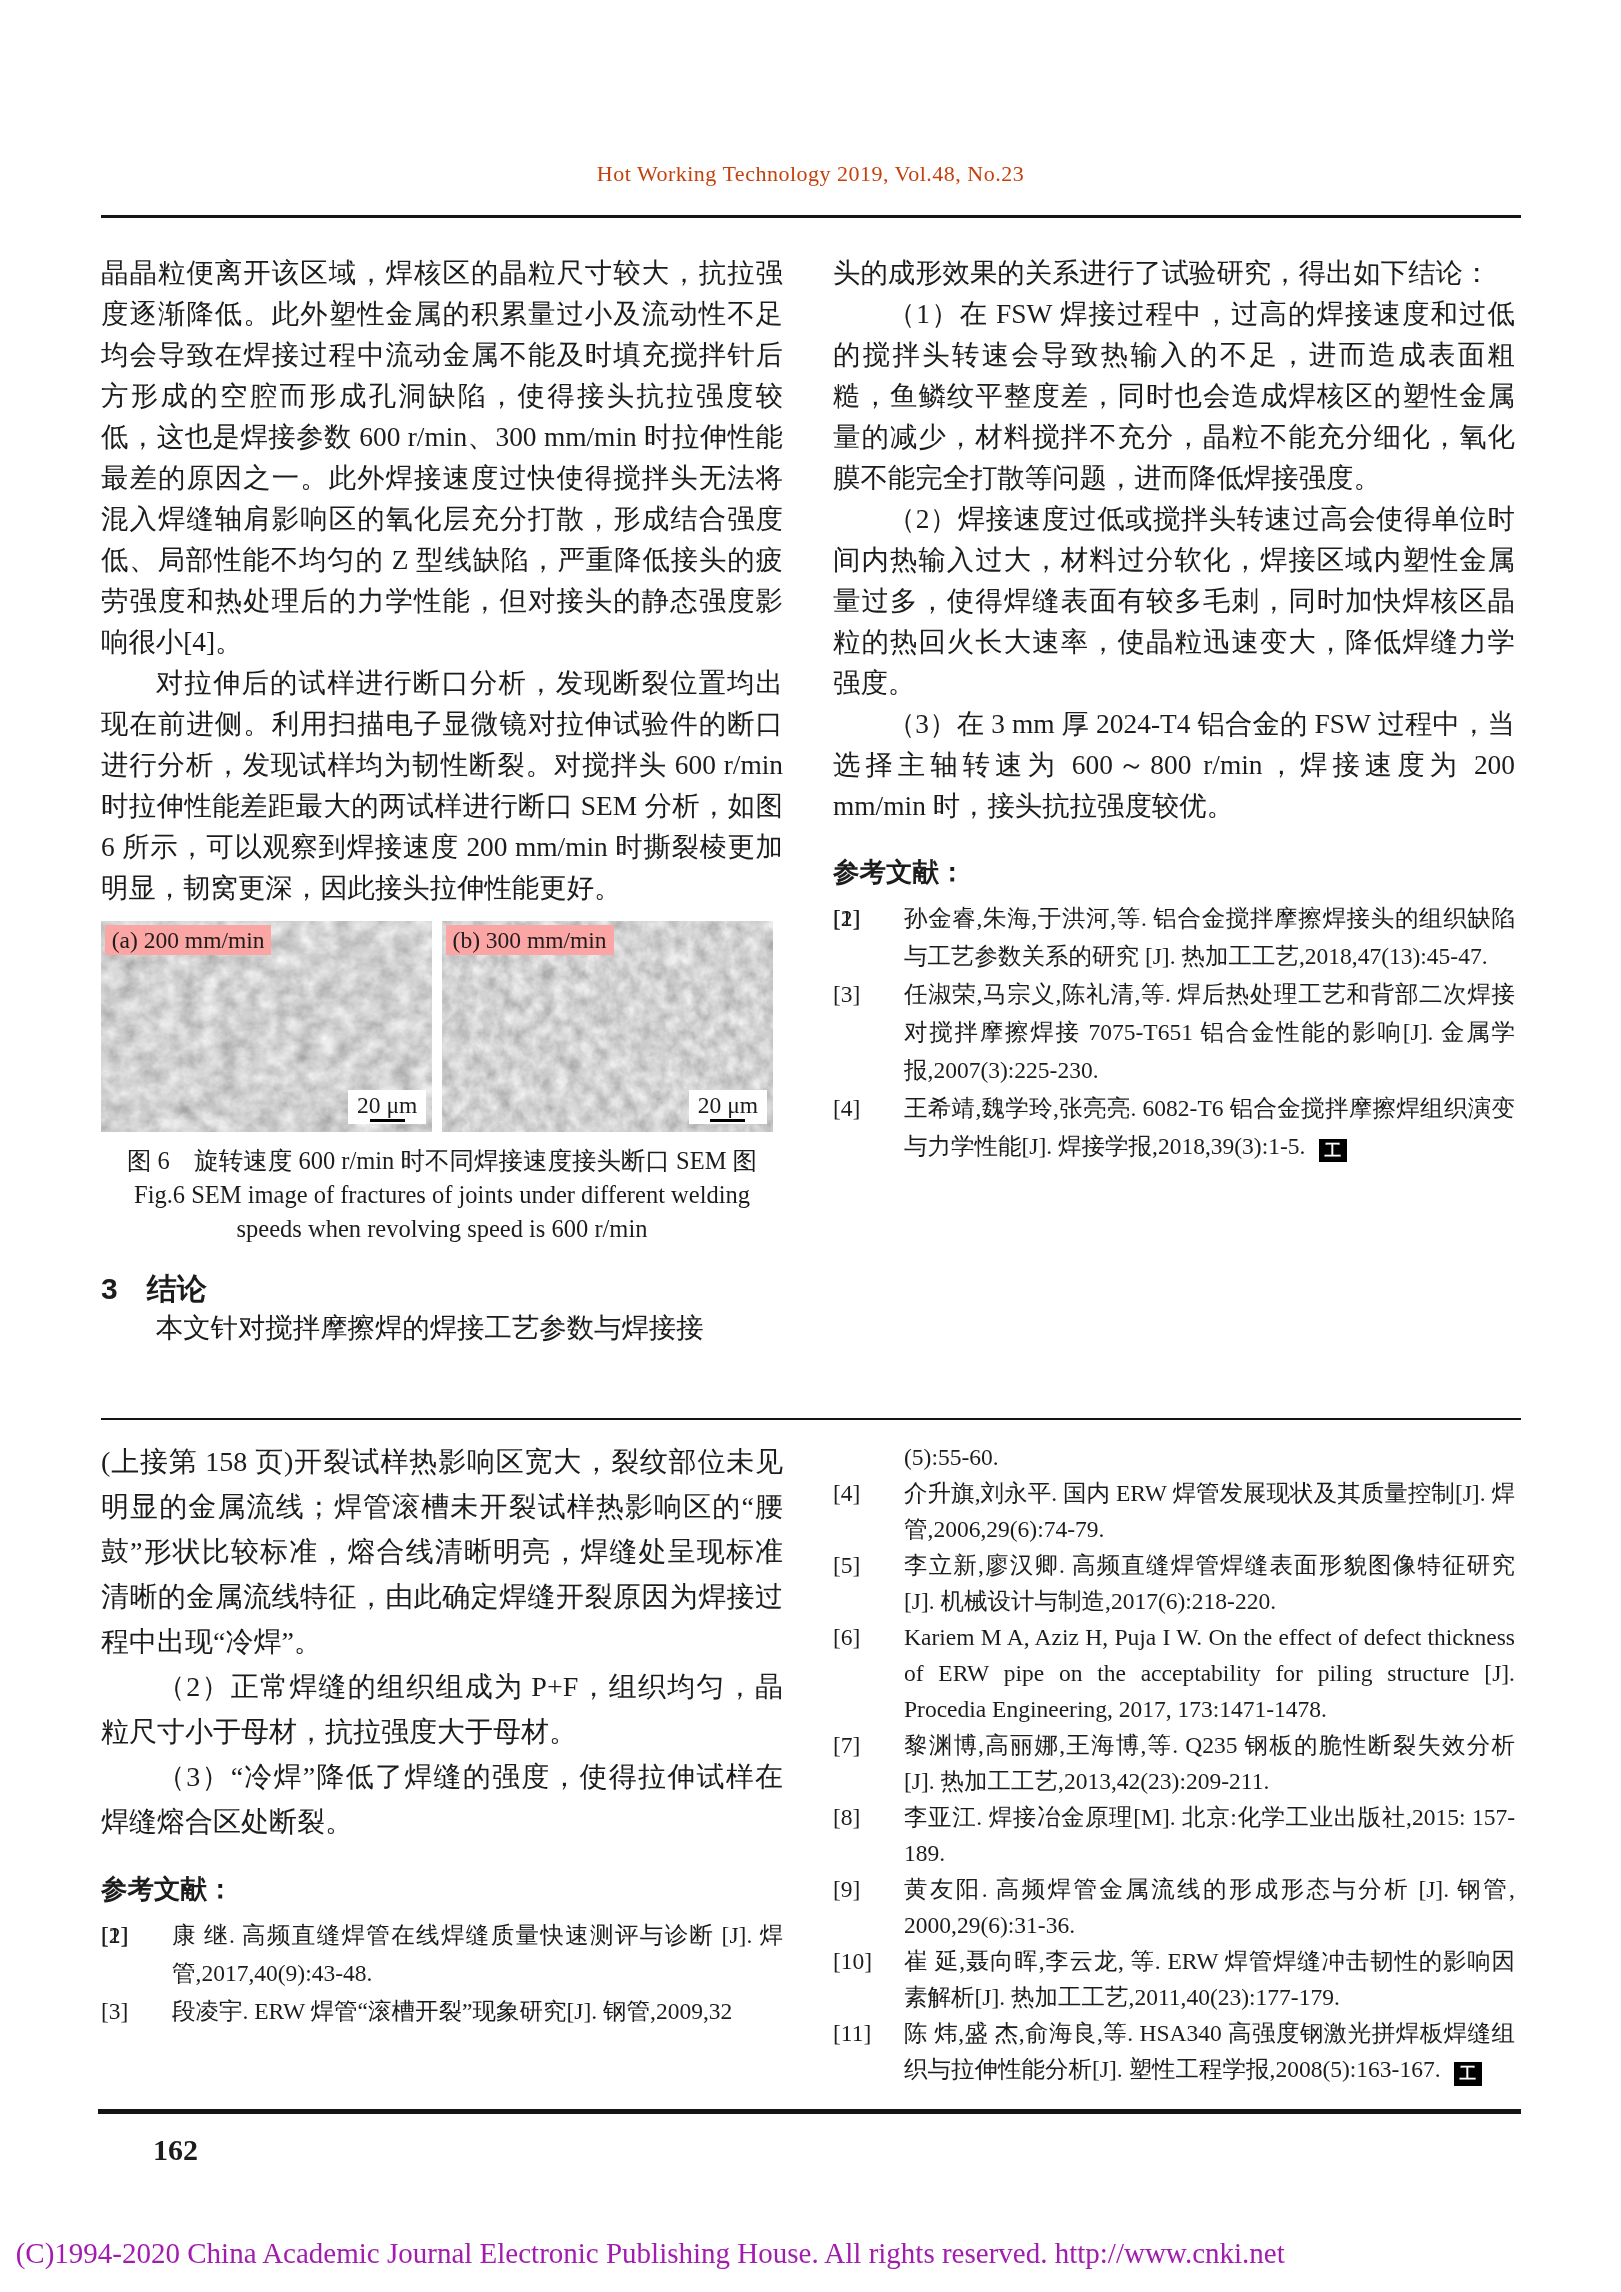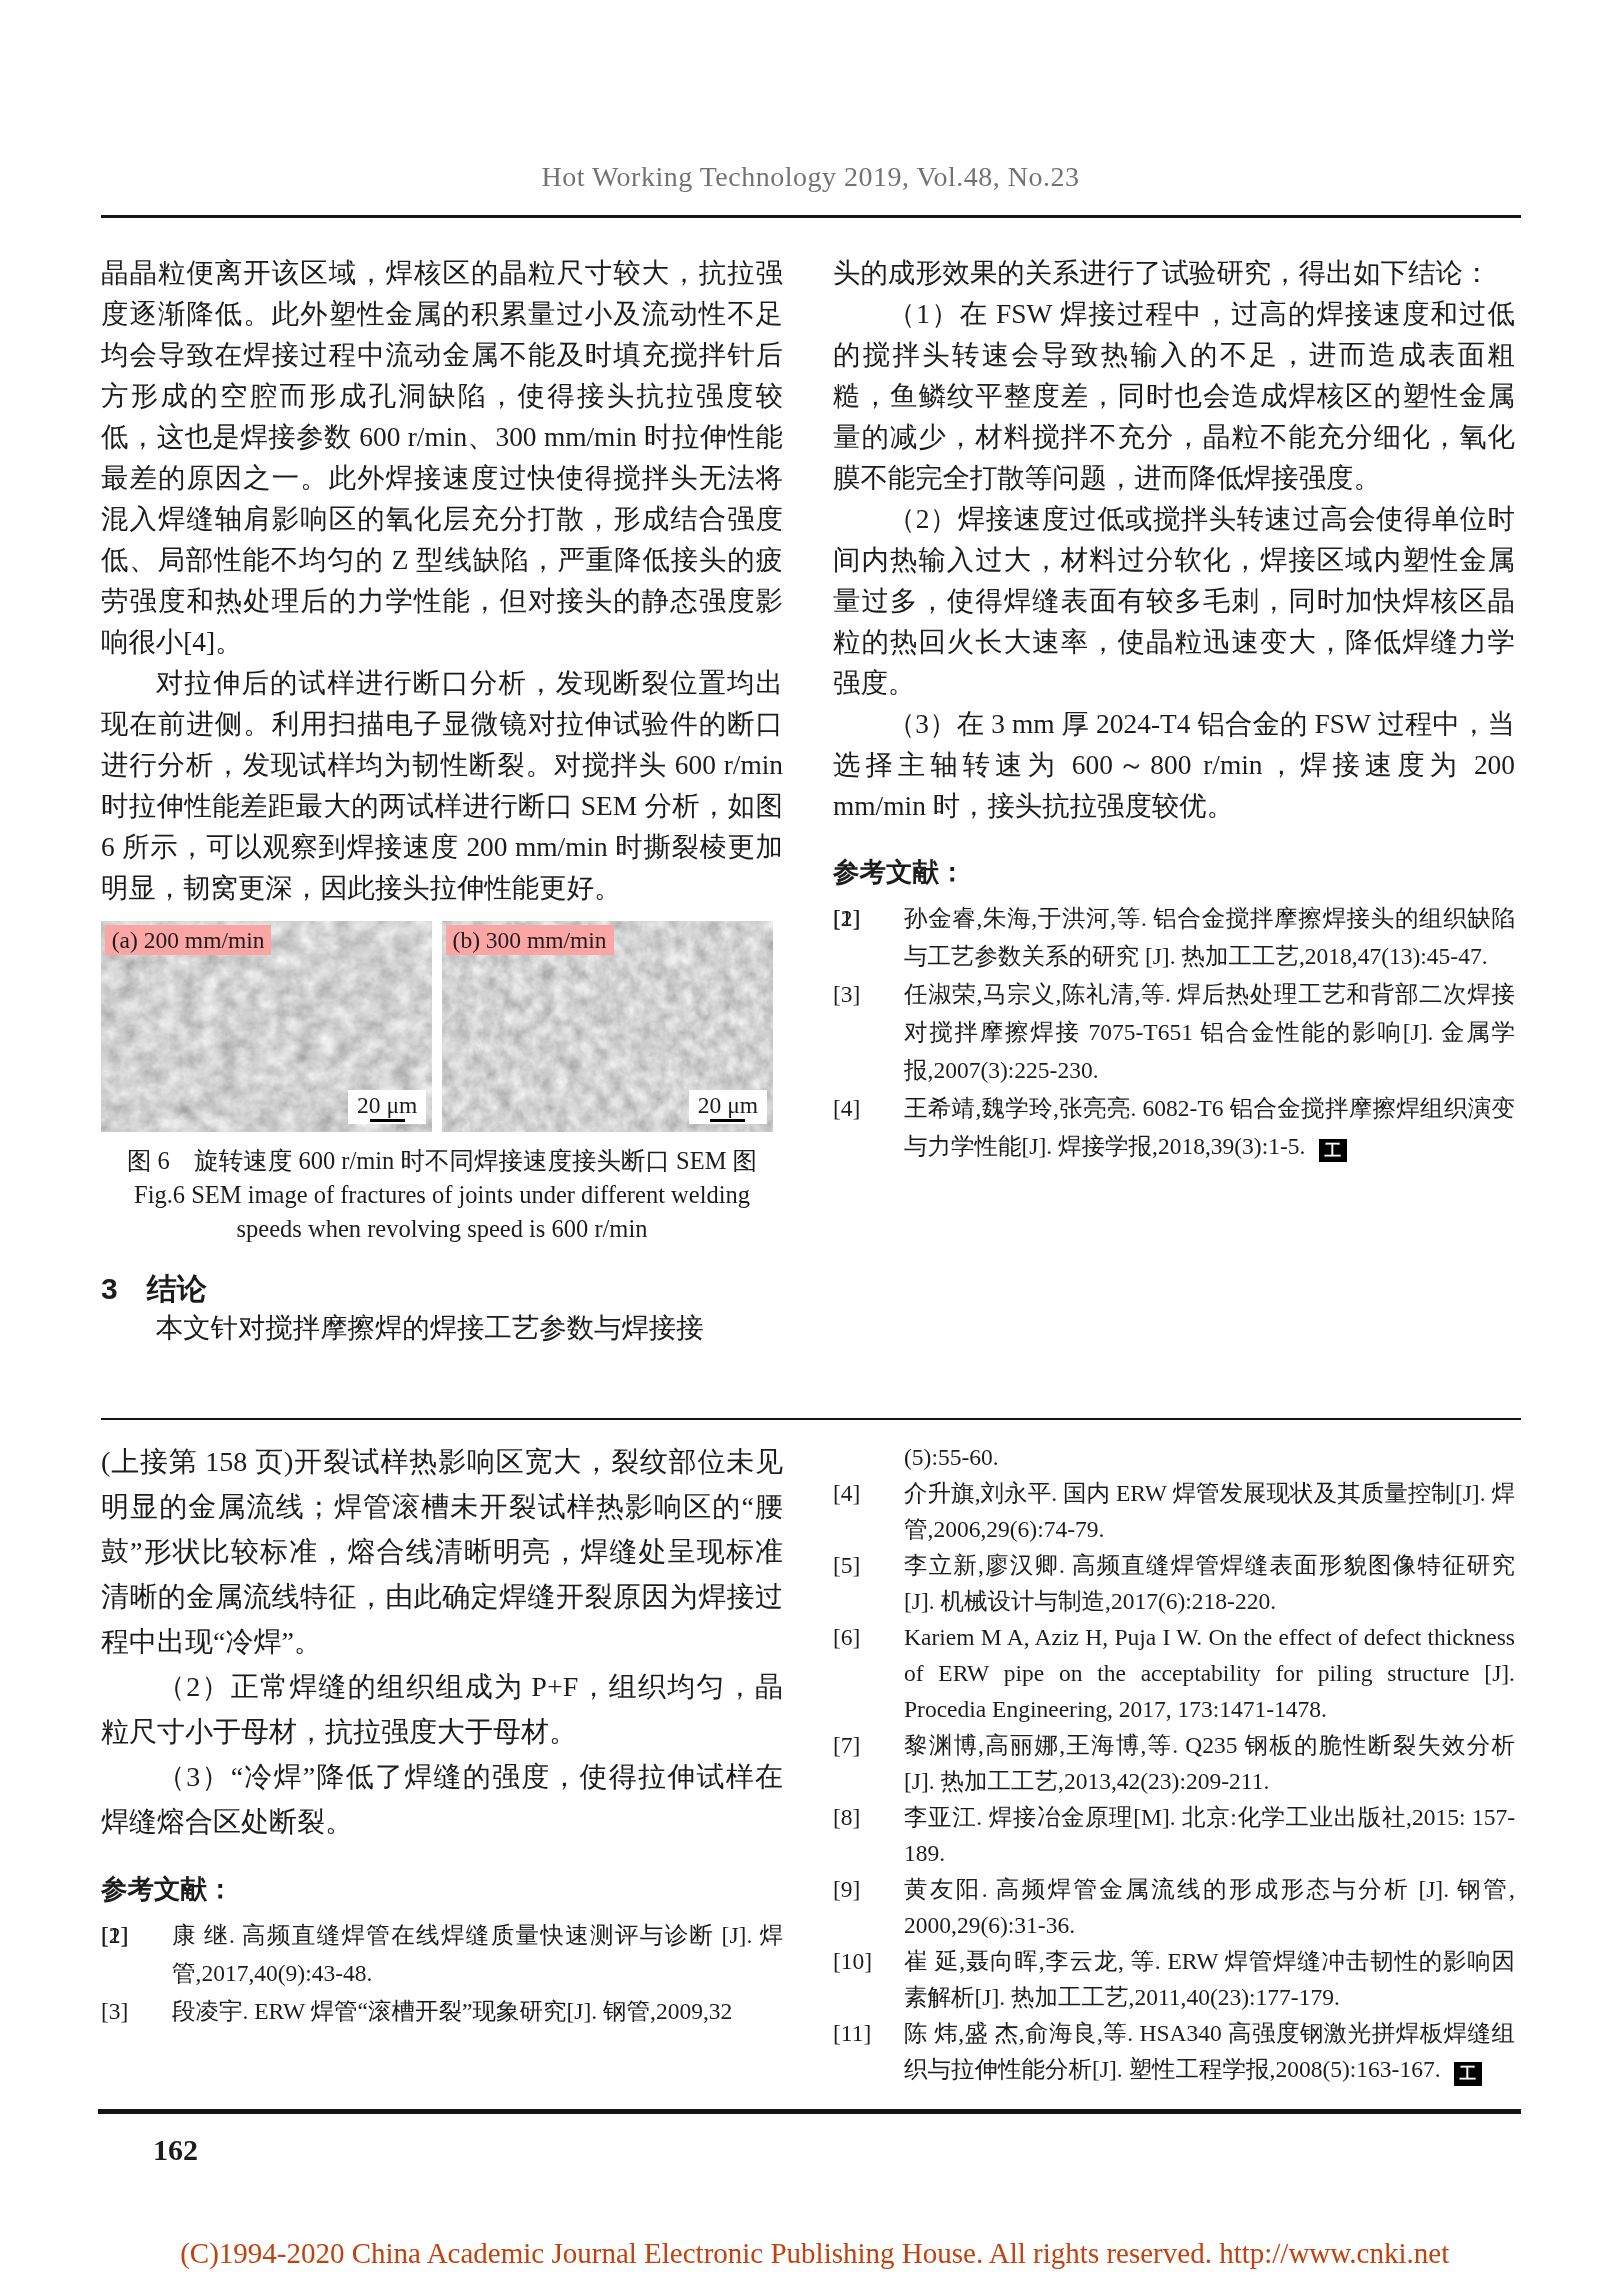--- a/index.html
+++ b/index.html
@@ -2,21 +2,21 @@
 <html><head>
 <meta charset="utf-8">
 <style>
   html,body{margin:0;padding:0;background:#e8e8e8;}
   .page{
     position:relative;width:1621px;height:2293px;margin:0 auto;background:#ffffff;
     overflow:hidden;color:#1c1c1c;
     font-family:"Liberation Serif","DejaVu Serif",serif;
   }
   .journal-header{position:absolute;top:161px;left:0;width:100%;text-align:center;
-    font-size:28px;letter-spacing:0.5px;color:#737373;}
+    font-size:22px;letter-spacing:0.5px;color:#c2410c;}
   .rule-header{position:absolute;top:215px;left:101px;width:1420px;height:2.9px;background:#151515;}
   .rule-mid{position:absolute;top:1418px;left:101px;width:1420px;height:2px;background:#151515;}
   .rule-bottom{position:absolute;top:2109px;left:98px;width:1423px;height:4.9px;background:#151515;}
 
   .cols{position:absolute;left:101px;width:1420px;display:flex;gap:50px;}
   .cols.top{top:253px;}
   .cols.bottom{top:1439px;}
   .col{width:682px;flex:0 0 682px;}
 
   .bodytext p{margin:0;font-size:27.4px;line-height:41px;text-align:justify;}
@@ -44,22 +44,22 @@
   .refs{font-size:23.5px;text-align:justify;}
   .refs .ref{position:relative;padding-left:71px;line-height:38px;}
   .refs.tight .ref{line-height:36px;}
   .ref-num{position:absolute;left:0;top:0;}
   .cont-line{padding-left:71px;font-size:23.5px;line-height:36px;}
   .endmark{display:inline-block;width:27.4px;height:23.5px;background:#000;color:#fff;
     font-size:16.7px;line-height:23.5px;text-align:center;margin-left:7.8px;vertical-align:-2px;
     font-family:"Liberation Sans","DejaVu Sans",sans-serif;font-weight:bold;}
 
   .page-number{position:absolute;top:2133px;left:153px;font-weight:bold;font-size:30px;}
-  .watermark{position:absolute;top:2237px;left:15.7px;width:1598px;color:#c2410c;
-    font-size:29px;white-space:nowrap;text-align:center;}
+  .watermark{position:absolute;top:2237px;left:15.7px;width:1598px;color:#a21caf;
+    font-size:29px;white-space:nowrap;}
 </style>
 </head>
 <body>
 
 <div class="page">
 
   <div class="journal-header">Hot Working Technology  2019, Vol.48, No.23</div>
   <div class="rule-header"></div>
 
   <div class="cols top">

